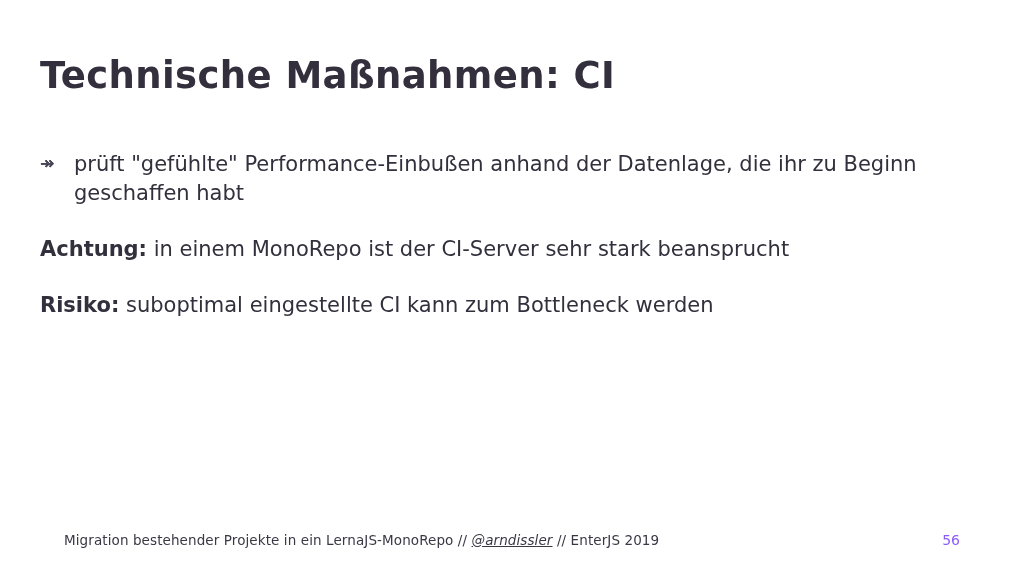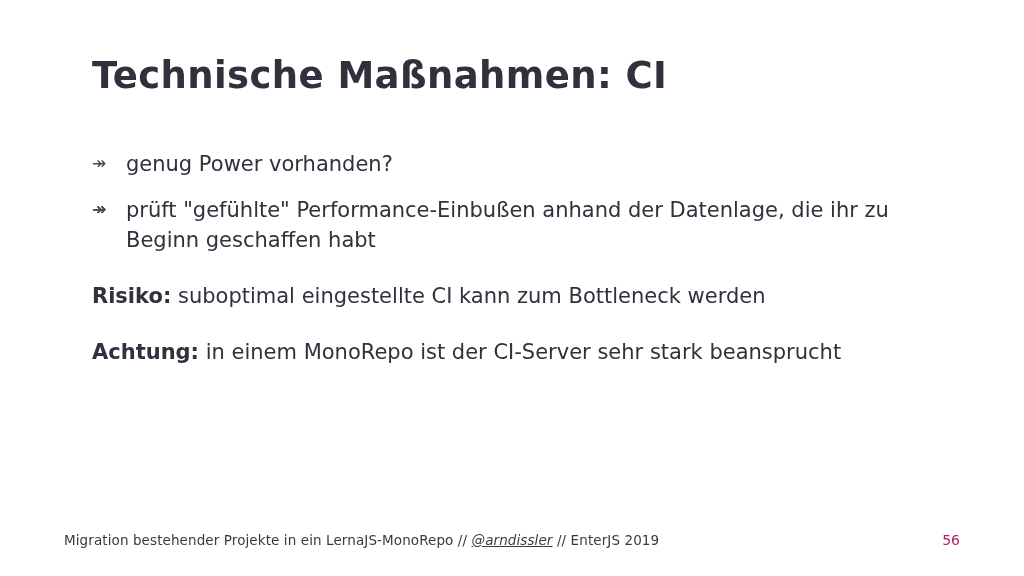--- a/index.html
+++ b/index.html
@@ -12,21 +12,21 @@
     background: #ffffff;
     font-family: "DejaVu Sans", sans-serif;
     color: #2b2b3a;
     overflow: hidden;
   }
   .slide {
     position: relative;
     width: 1024px;
     height: 576px;
     box-sizing: border-box;
-    padding: 55px 64px 0 92px;
+    padding: 55px 64px 0 40px;
   }
   .slide-title {
     font-family: "DejaVu Sans", sans-serif;
     font-size: 37px;
     font-weight: bold;
     letter-spacing: 0.4px;
     color: #332f3d;
     margin: 0 0 0 0;
     line-height: 1.15;
   }
@@ -78,55 +78,54 @@
   }
   .footer-left {
     letter-spacing: 0.1px;
   }
   .footer-left .handle {
     font-style: italic;
     text-decoration: underline;
   }
   .footer-right {
     font-size: 14px;
-    color: #be185d;
+    color: #8b5cf6;
   }
 </style>
 </head>
 <body>
 
 <div class="slide">
 
   <h1 class="slide-title">Technische Maßnahmen: CI</h1>
 
   <div class="content">
 
     <ul class="bullet-list">
       <li class="bullet-item">
         <span class="bullet-marker">↠</span>
-        <span>genug Power vorhanden?</span>
       </li>
       <li class="bullet-item">
         <span class="bullet-marker">↠</span>
       </li>
       <li class="bullet-item">
         <span class="bullet-marker">↠</span>
       </li>
       <li class="bullet-item">
         <span class="bullet-marker">↠</span>
         <span>prüft "gefühlte" Performance-Einbußen anhand der Datenlage, die ihr zu Beginn geschaffen habt</span>
       </li>
     </ul>
 
     <p class="note">
-      <span class="lead">Risiko:</span><span> suboptimal eingestellte CI kann zum Bottleneck werden</span>
+      <span class="lead">Achtung:</span><span> in einem MonoRepo ist der CI-Server sehr stark beansprucht</span>
     </p>
 
     <p class="note">
-      <span class="lead">Achtung:</span><span> in einem MonoRepo ist der CI-Server sehr stark beansprucht</span>
+      <span class="lead">Risiko:</span><span> suboptimal eingestellte CI kann zum Bottleneck werden</span>
     </p>
 
   </div>
 
   <div class="footer">
     <div class="footer-left">
       <span>Migration bestehender Projekte in ein LernaJS-MonoRepo // </span><span class="handle">@arndissler</span><span> // EnterJS 2019</span>
     </div>
     <div class="footer-right">56</div>
   </div>

